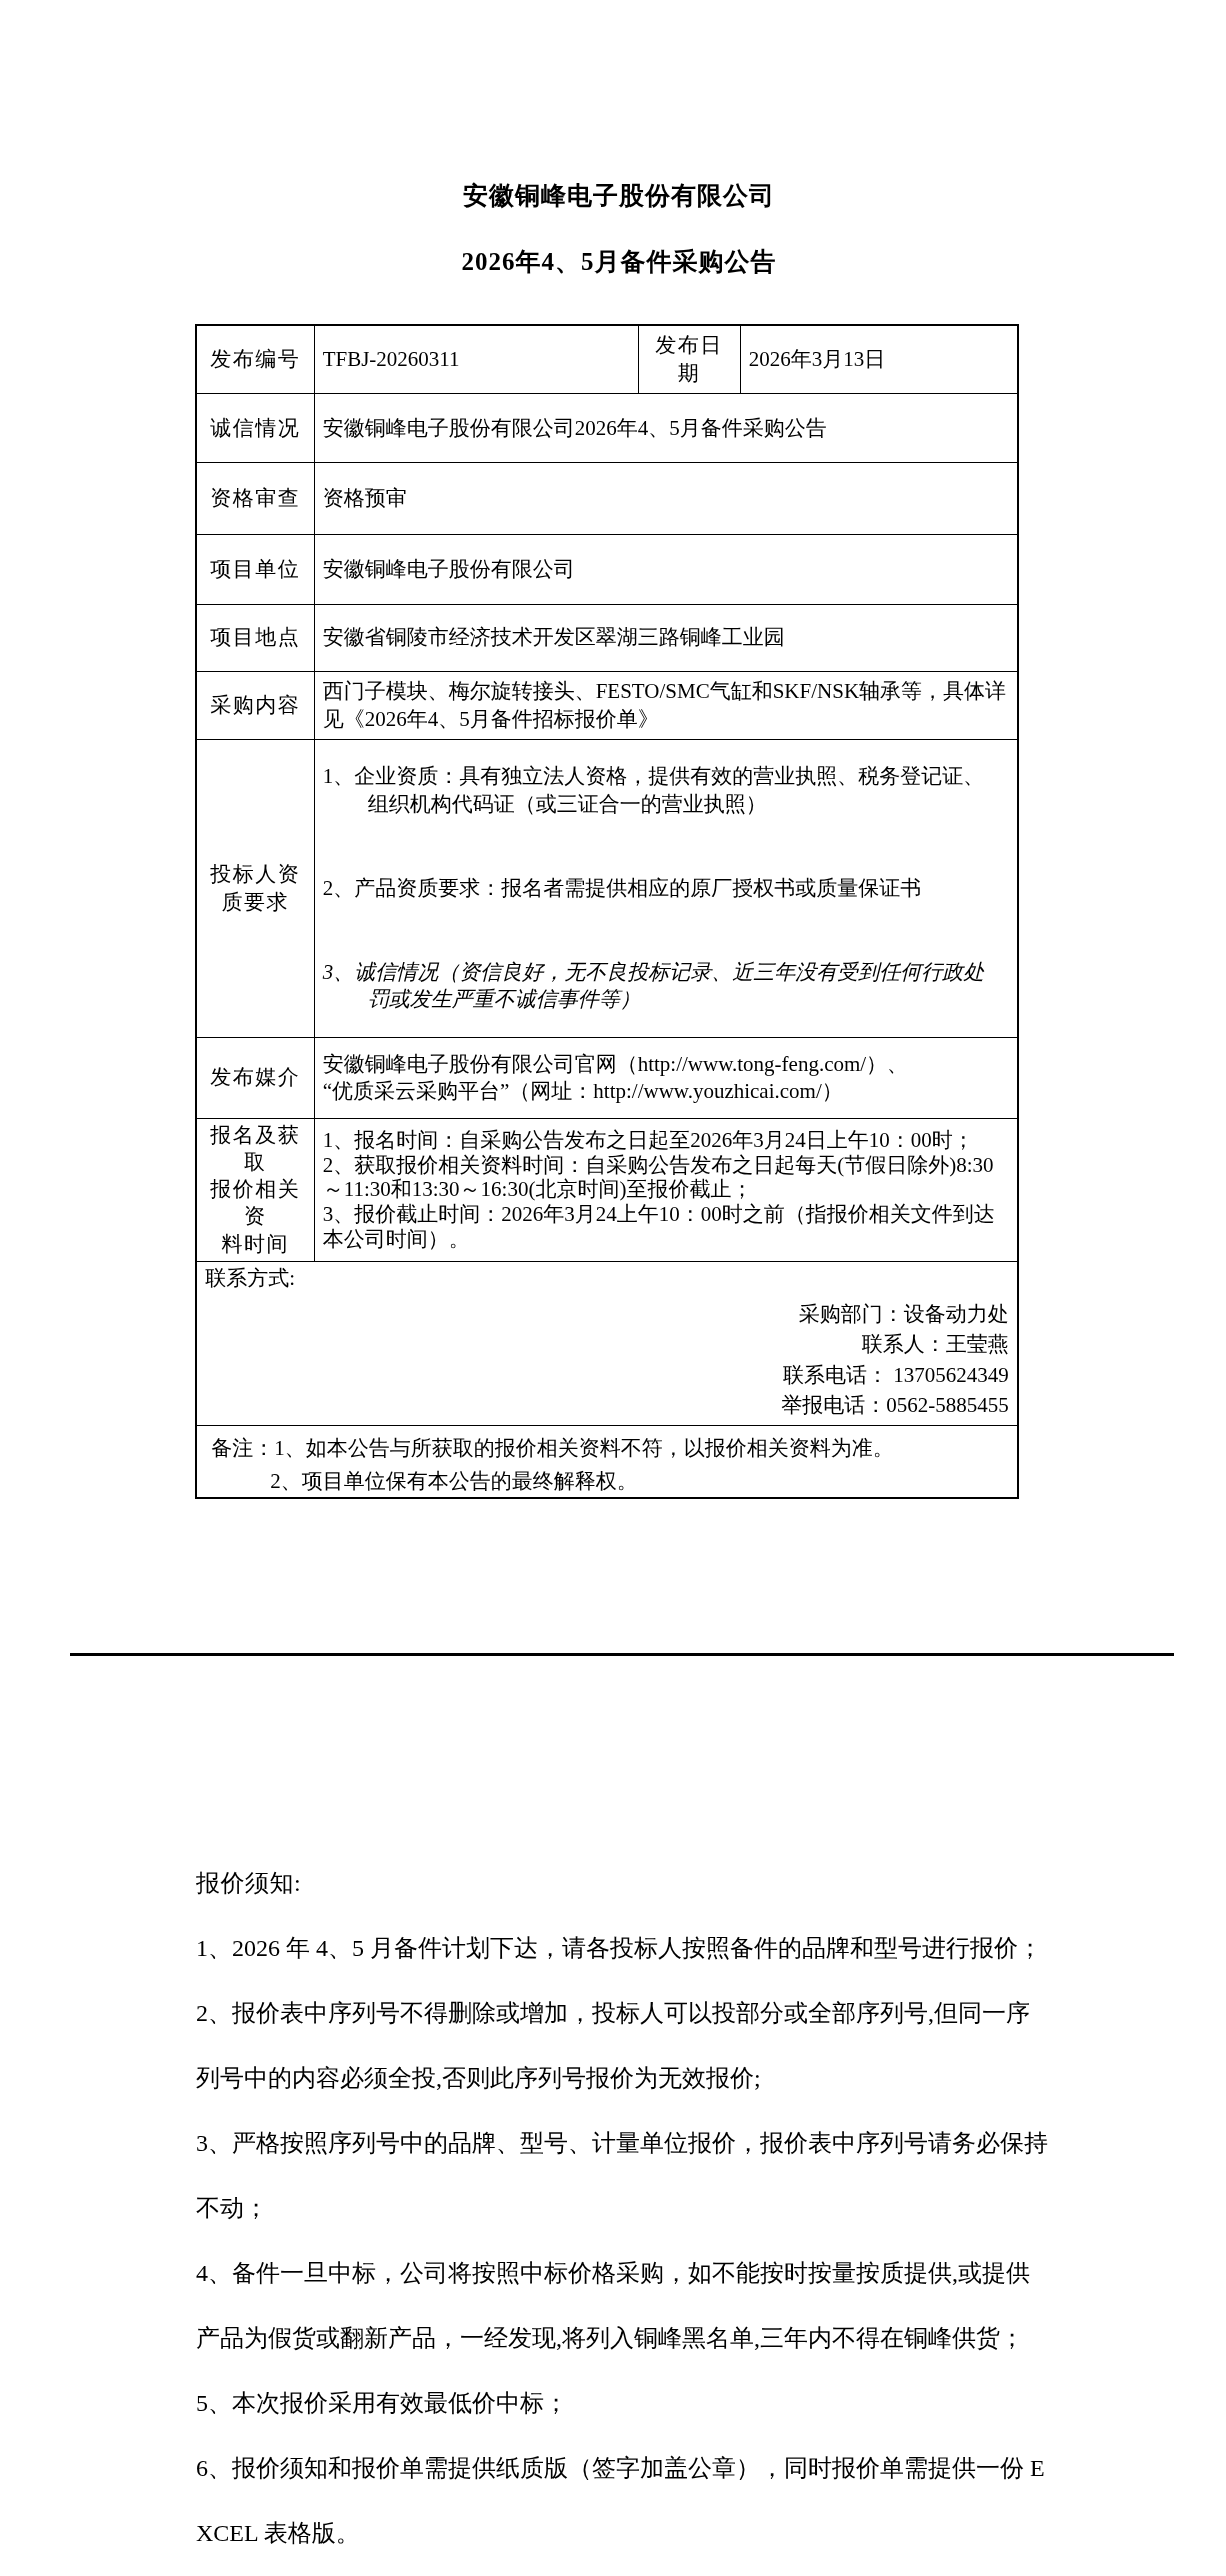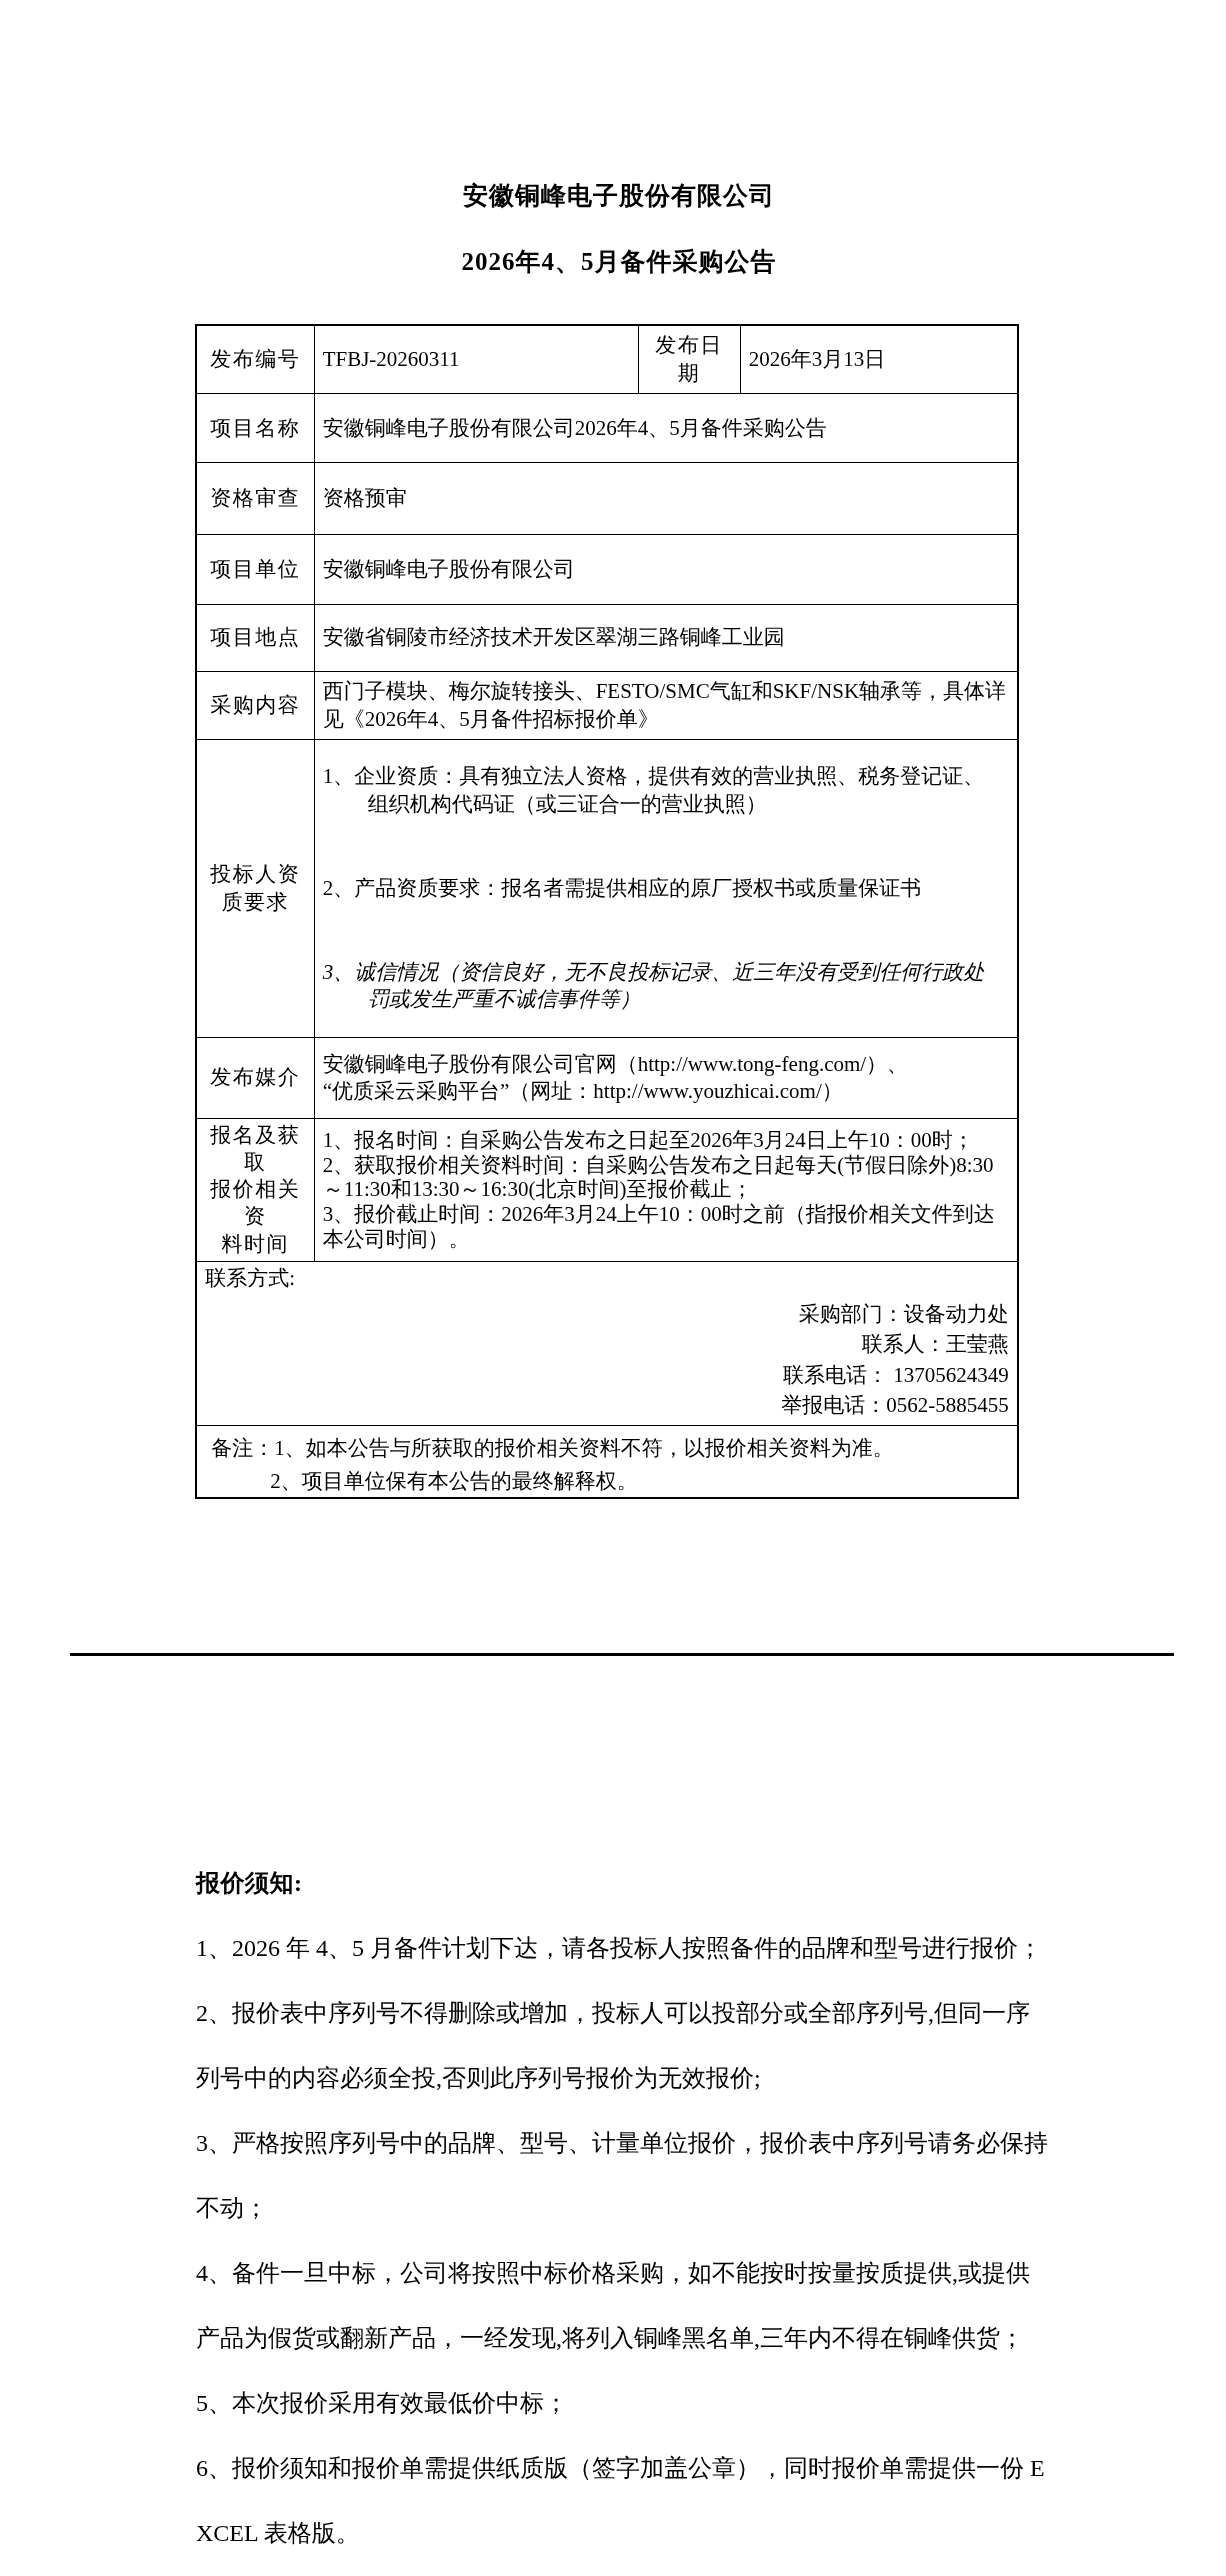--- a/index.html
+++ b/index.html
@@ -53,21 +53,21 @@
   p.remark-line1{margin:6px;line-height:1.25;}
   p.remark-line2{margin:0;padding-left:65px;line-height:1.25;}
   .page-divider{
     position:absolute;top:1653px;left:70px;width:1104px;height:3.1px;background:#000;
   }
   .notice{
     position:absolute;top:1851px;left:196px;width:856px;
     font-size:24px;line-height:65px;
   }
   .notice p{margin:0;word-break:break-all;}
-  .notice-heading{font-weight:bold;letter-spacing:0.5px;}
+  .notice-heading{font-weight:normal;letter-spacing:0.5px;}
 </style>
 </head>
 <body>
 
 <div class="page-title">安徽铜峰电子股份有限公司</div>
 <div class="page-subtitle">2026年4、5月备件采购公告</div>
 
 <table class="announcement">
   <colgroup>
     <col style="width:118px">
@@ -76,21 +76,21 @@
       <col style="width:278px">
   </colgroup>
   <tbody>
     <tr class="r1">
       <td class="label">发布编号</td>
       <td>TFBJ-20260311</td>
       <td class="label">发布日期</td>
       <td class="center">2026年3月13日</td>
     </tr>
     <tr class="r2">
-      <td class="label">项目名称</td>
+      <td class="label">诚信情况</td>
       <td colspan="3">安徽铜峰电子股份有限公司2026年4、5月备件采购公告</td>
     </tr>
     <tr class="r3">
       <td class="label">资格审查</td>
       <td colspan="3">资格预审</td>
     </tr>
     <tr class="r4">
       <td class="label">项目单位</td>
       <td colspan="3">安徽铜峰电子股份有限公司</td>
     </tr>

